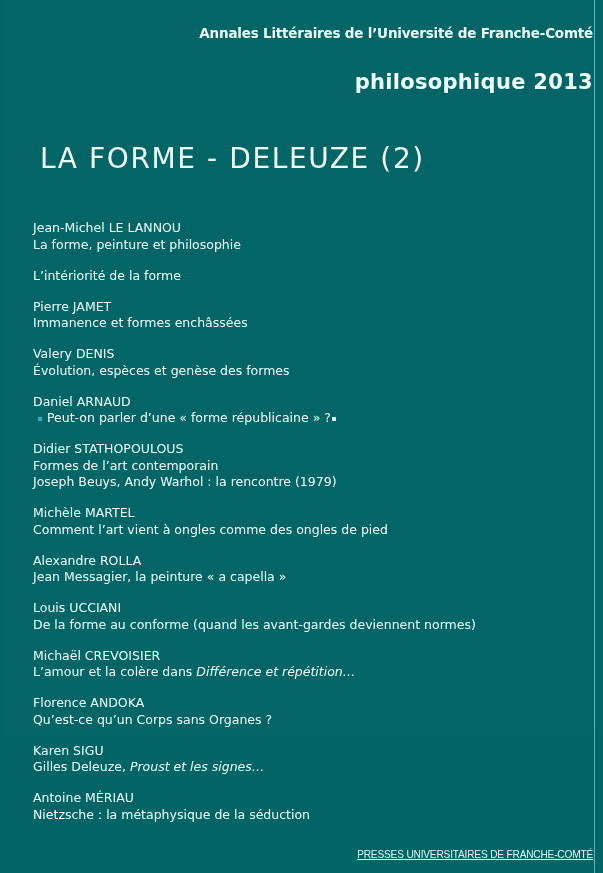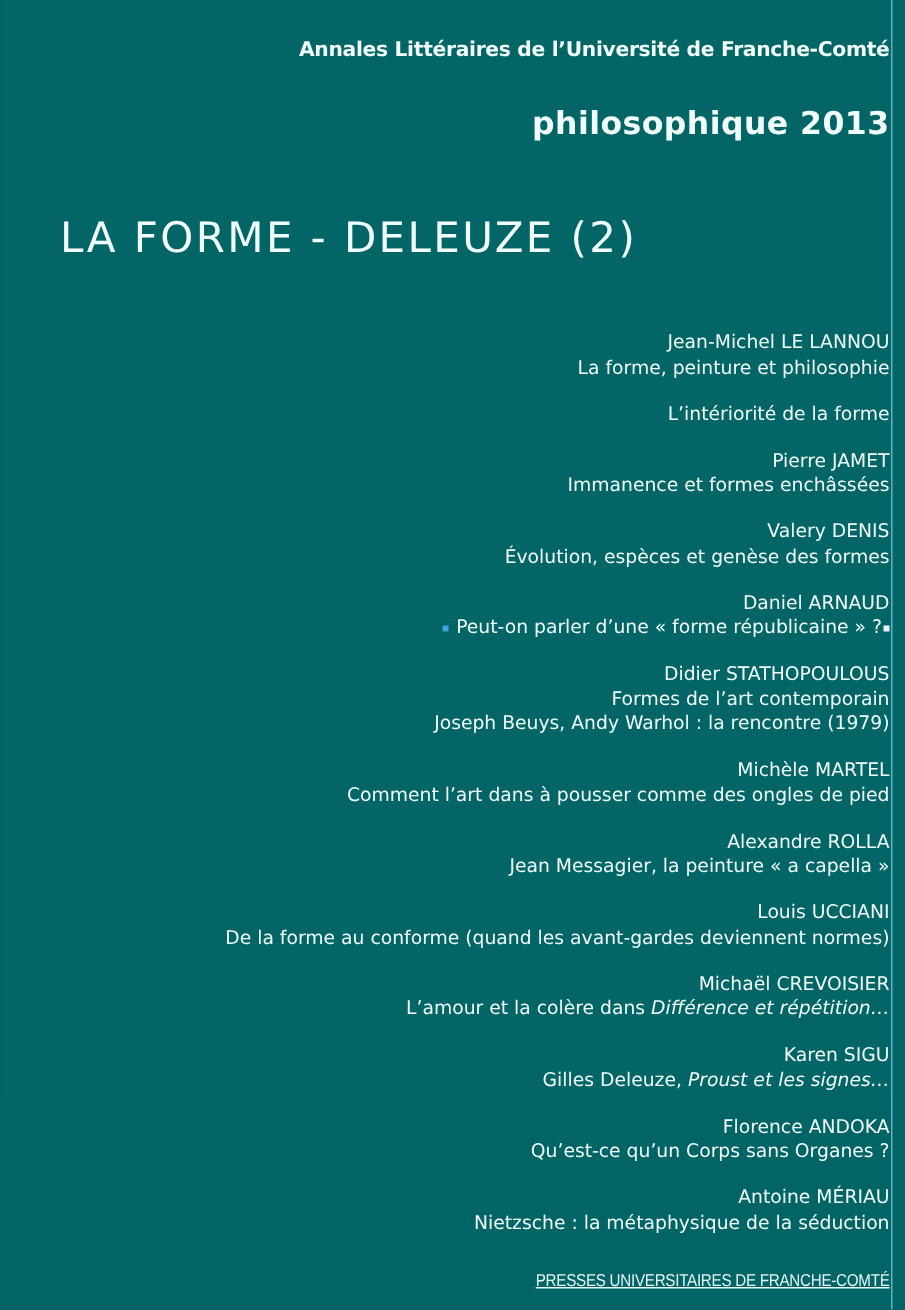--- a/index.html
+++ b/index.html
@@ -56,21 +56,20 @@
       font-size: 28px;
       font-weight: normal;
       letter-spacing: 1.6px;
       white-space: nowrap;
     }
     .contents {
       position: absolute;
       right: 14px;
       top: 220px;
       width: 560px;
-      text-align: right;
     }
     .entry {
       margin: 0 0 14.5px 0;
       font-size: 12.5px;
       line-height: 16.5px;
     }
     .entry .author,
     .entry .work {
       display: block;
       white-space: nowrap;
@@ -144,46 +143,46 @@
     </div>
 
     <div class="entry">
       <span class="author">Didier STATHOPOULOUS</span>
       <span class="work">Formes de l’art contemporain</span>
       <span class="work">Joseph Beuys, Andy Warhol : la rencontre (1979)</span>
     </div>
 
     <div class="entry">
       <span class="author">Michèle MARTEL</span>
-      <span class="work">Comment l’art dans à pousser comme des ongles de pied</span>
+      <span class="work">Comment l’art vient à ongles comme des ongles de pied</span>
     </div>
 
     <div class="entry">
       <span class="author">Alexandre ROLLA</span>
       <span class="work">Jean Messagier, la peinture « a capella »</span>
     </div>
 
     <div class="entry">
       <span class="author">Louis UCCIANI</span>
       <span class="work">De la forme au conforme (quand les avant-gardes deviennent normes)</span>
     </div>
 
     <div class="entry">
       <span class="author">Michaël CREVOISIER</span>
       <span class="work"><span>L’amour et la colère dans </span><em>Différence et répétition…</em></span>
     </div>
 
     <div class="entry">
-      <span class="author">Karen SIGU</span>
-      <span class="work"><span>Gilles Deleuze, </span><em>Proust et les signes…</em></span>
+      <span class="author">Florence ANDOKA</span>
+      <span class="work">Qu’est-ce qu’un Corps sans Organes ?</span>
     </div>
 
     <div class="entry">
-      <span class="author">Florence ANDOKA</span>
-      <span class="work">Qu’est-ce qu’un Corps sans Organes ?</span>
+      <span class="author">Karen SIGU</span>
+      <span class="work"><span>Gilles Deleuze, </span><em>Proust et les signes…</em></span>
     </div>
 
     <div class="entry">
       <span class="author">Antoine MÉRIAU</span>
       <span class="work">Nietzsche : la métaphysique de la séduction</span>
     </div>
 
   </div>
 
   <div class="publisher">PRESSES UNIVERSITAIRES DE FRANCHE-COMTÉ</div>

